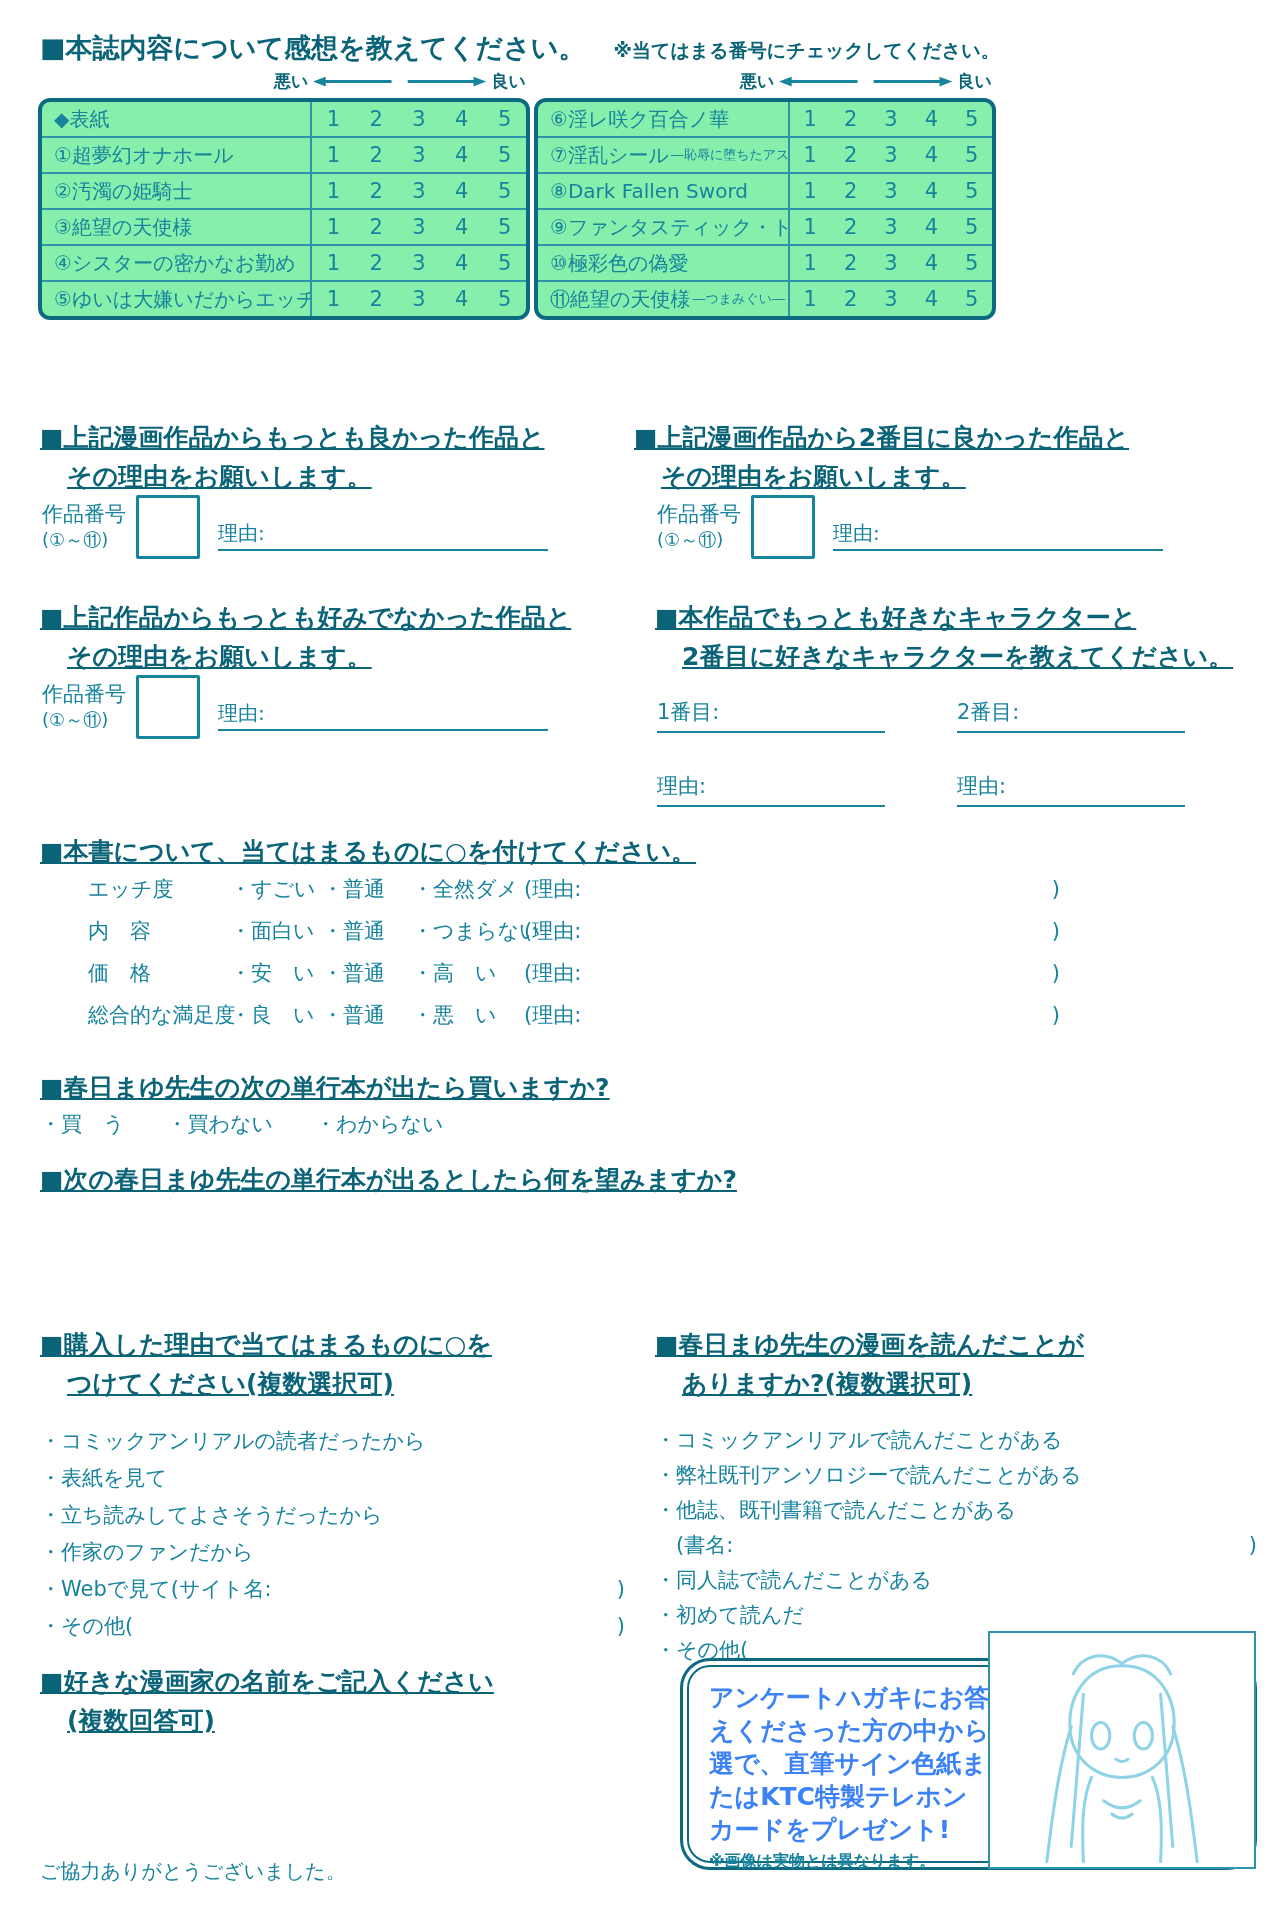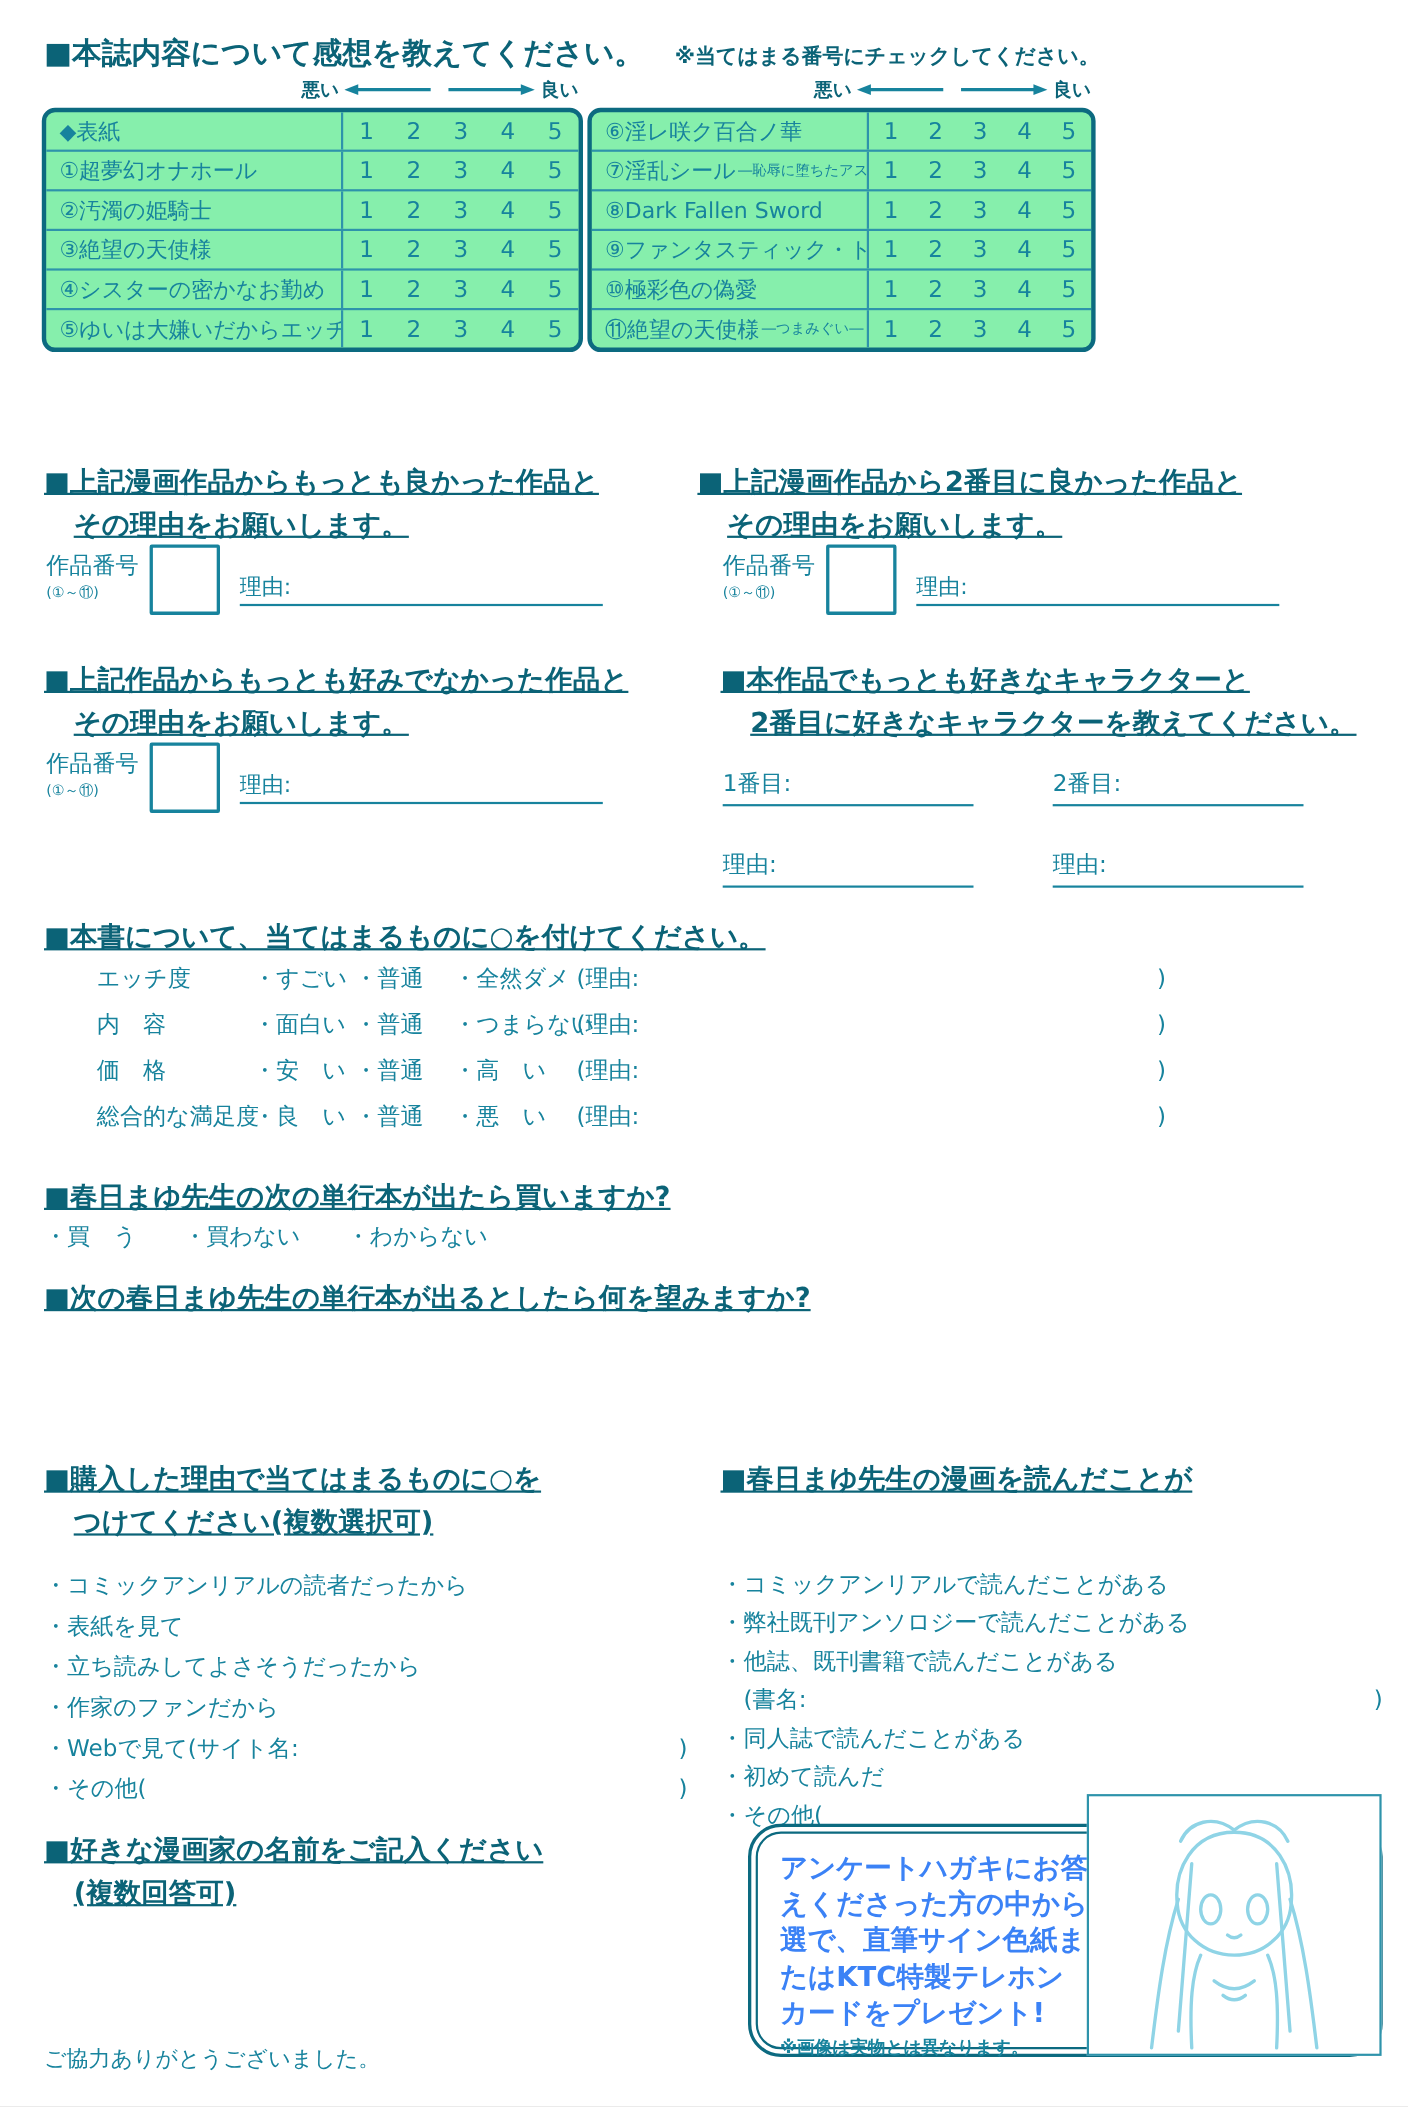--- a/index.html
+++ b/index.html
@@ -31,21 +31,21 @@
          border-left:2px solid #2e93ab;font-size:21px;}
   .tnums span{cursor:pointer;}
 
   
   .sec{position:absolute;color:#0b6377;font-weight:700;font-size:25px;line-height:39px;white-space:nowrap;text-decoration:underline;}
   .sec .l2{display:block;margin-left:27px;}
 
   
   .numrow{position:absolute;display:flex;align-items:flex-start;}
   .numlabel{font-size:21px;line-height:26px;padding-top:6px;}
-  .numlabel .range{font-size:13px;display:block;}
+  .numlabel .range{font-size:18px;display:block;}
   .numbox{width:58px;height:58px;border:3px solid #17839d;margin-left:10px;background:#fff;border-radius:2px;}
   .reasonline{display:flex;align-items:flex-end;border-bottom:2px solid #17839d;margin-left:18px;
               height:56px;font-size:20px;padding-bottom:2px;box-sizing:border-box;}
 
   
   .fieldline{position:absolute;width:228px;border-bottom:2.5px solid #17839d;font-size:21px;
              padding-bottom:5px;}
 
   
   .brwrap{position:absolute;left:40px;top:868px;width:972px;margin-left:48px;}
@@ -439,20 +439,21 @@
       </div>
 
       <div class="bitem">
         <span>・その他(</span>
         <span class="close">)</span>
       </div>
     </div>
 
   <div class="sec" style="left:655px;top:1325px;">
     <span>■春日まゆ先生の漫画を読んだことが</span>
+    <span class="l2">ありますか?(複数選択可)</span>
   </div>
   <div class="blist right" style="left:655px;top:1422px;">
 
       <div class="bitem">
         <span>・コミックアンリアルで読んだことがある</span>
         <span class="close"></span>
       </div>
 
       <div class="bitem">
         <span>・弊社既刊アンソロジーで読んだことがある</span>

